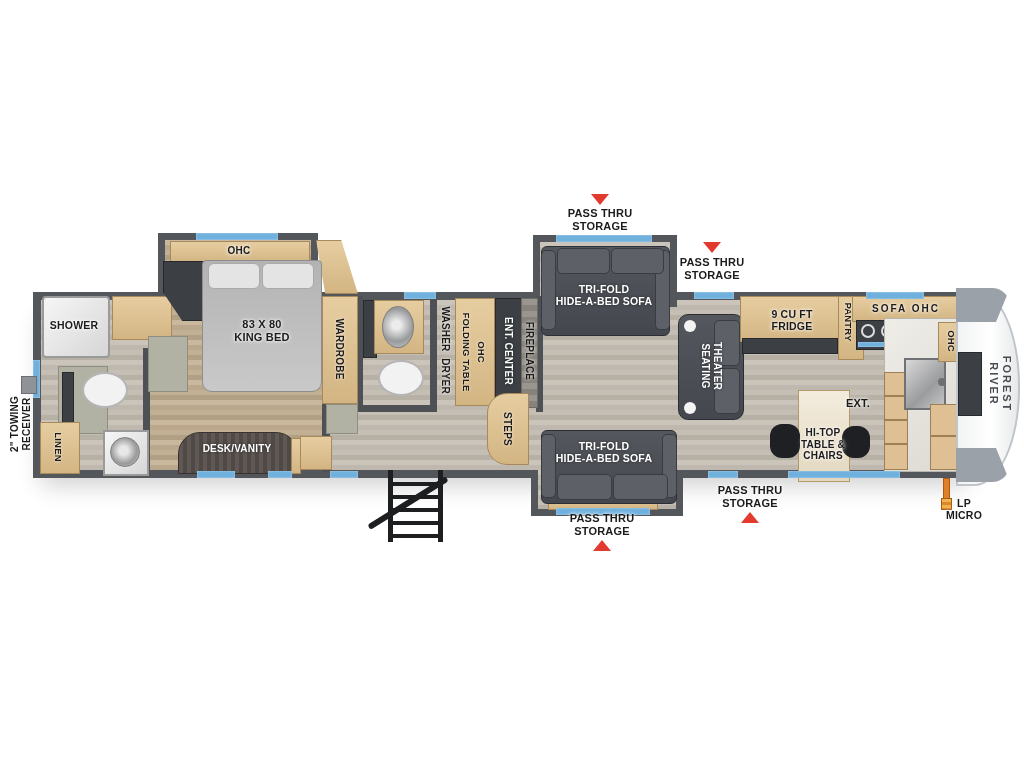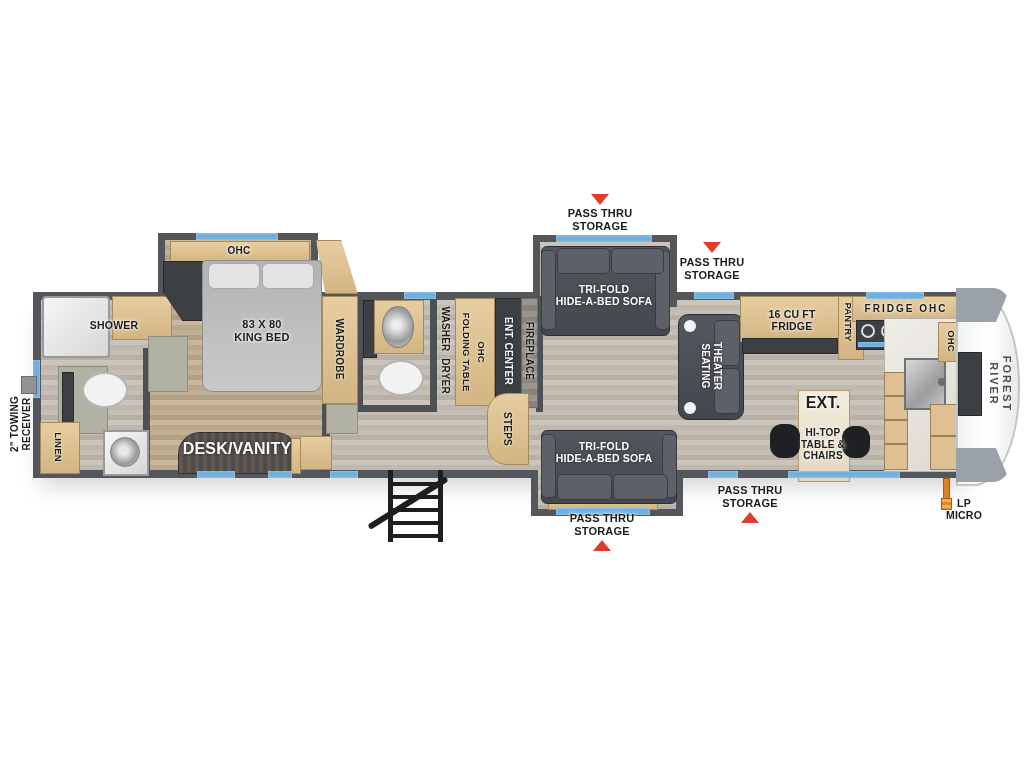--- a/index.html
+++ b/index.html
@@ -172,49 +172,49 @@
 STORAGE</div>
   <div class="lbl" style="left:602px;top:525px;font-size:11px;">PASS THRU
 STORAGE</div>
   <div class="lbl" style="left:750px;top:497px;font-size:11px;">PASS THRU
 STORAGE</div>
   <div class="vlbl ccw" style="left:20px;top:424px;font-size:10px;">2" TOWING
 RECEIVER</div>
   <div class="lbl" style="left:964px;top:509px;font-size:10.5px;">LP
 MICRO</div>
 
-  <div class="lbl" style="left:74px;top:325px;font-size:10.5px;margin-left:40px;">SHOWER</div>
+  <div class="lbl" style="left:74px;top:325px;font-size:10.5px;">SHOWER</div>
   <div class="vlbl" style="left:58px;top:447px;font-size:9.5px;">LINEN</div>
 
   <div class="lbl" style="left:239px;top:251px;font-size:10px;">OHC</div>
   <div class="lbl" style="left:262px;top:331px;font-size:11px;">83 X 80
 KING BED</div>
   <div class="vlbl" style="left:339px;top:349px;font-size:10px;">WARDROBE</div>
-  <div class="lbl white" style="left:237px;top:449px;font-size:16px;">DESK/VANITY</div>
+  <div class="lbl white" style="left:237px;top:449px;font-size:10px;">DESK/VANITY</div>
 
   <div class="vlbl" style="left:445px;top:329px;font-size:10px;">WASHER</div>
   <div class="vlbl" style="left:445px;top:376px;font-size:10px;">DRYER</div>
   <div class="vlbl" style="left:466px;top:352px;font-size:9.5px;">FOLDING TABLE</div>
   <div class="vlbl" style="left:481px;top:352px;font-size:9.5px;">OHC</div>
   <div class="vlbl" style="left:507px;top:429px;font-size:10px;">STEPS</div>
 
   <div class="vlbl white" style="left:508px;top:351px;font-size:10px;">ENT. CENTER</div>
   <div class="vlbl" style="left:529px;top:351px;font-size:10px;">FIREPLACE</div>
   <div class="lbl white" style="left:604px;top:295px;font-size:10.5px;">TRI-FOLD
 HIDE-A-BED SOFA</div>
   <div class="lbl white" style="left:604px;top:452px;font-size:10.5px;">TRI-FOLD
 HIDE-A-BED SOFA</div>
   <div class="vlbl white" style="left:711px;top:366px;font-size:10px;">THEATER
 SEATING</div>
 
-  <div class="lbl" style="left:792px;top:320px;font-size:10.5px;">16 CU FT
+  <div class="lbl" style="left:792px;top:320px;font-size:10.5px;">9 CU FT
 FRIDGE</div>
   <div class="vlbl" style="left:848px;top:322px;font-size:9.5px;">PANTRY</div>
-  <div class="lbl" style="left:906px;top:309px;font-size:10px;letter-spacing:2px;">FRIDGE OHC</div>
+  <div class="lbl" style="left:906px;top:309px;font-size:10px;letter-spacing:2px;">SOFA OHC</div>
   <div class="vlbl" style="left:951px;top:341px;font-size:9.5px;">OHC</div>
-  <div class="lbl" style="left:823px;top:403px;font-size:16px;">EXT.</div>
+  <div class="lbl" style="left:858px;top:403px;font-size:11px;">EXT.</div>
   <div class="lbl" style="left:823px;top:444px;font-size:10px;">HI-TOP
 TABLE &amp;
 CHAIRS</div>
 
   <div class="vlbl" style="left:1000px;top:384px;font-size:11px;letter-spacing:2px;color:#474c53;text-shadow:none;">FOREST RIVER</div>
 
 </div>
 
 </body></html>

